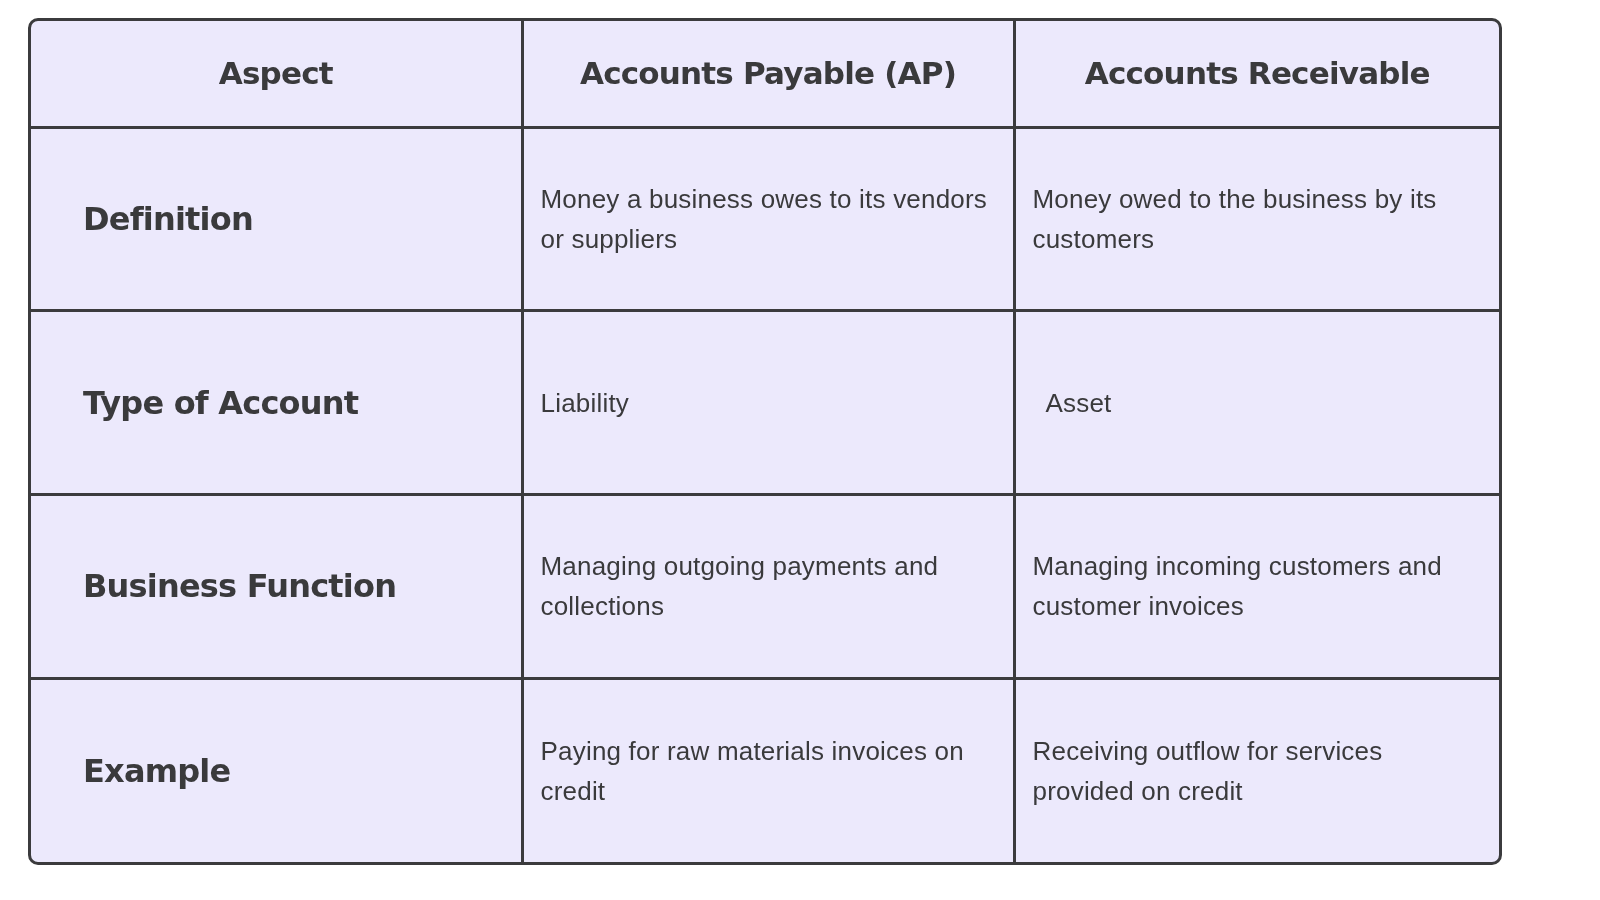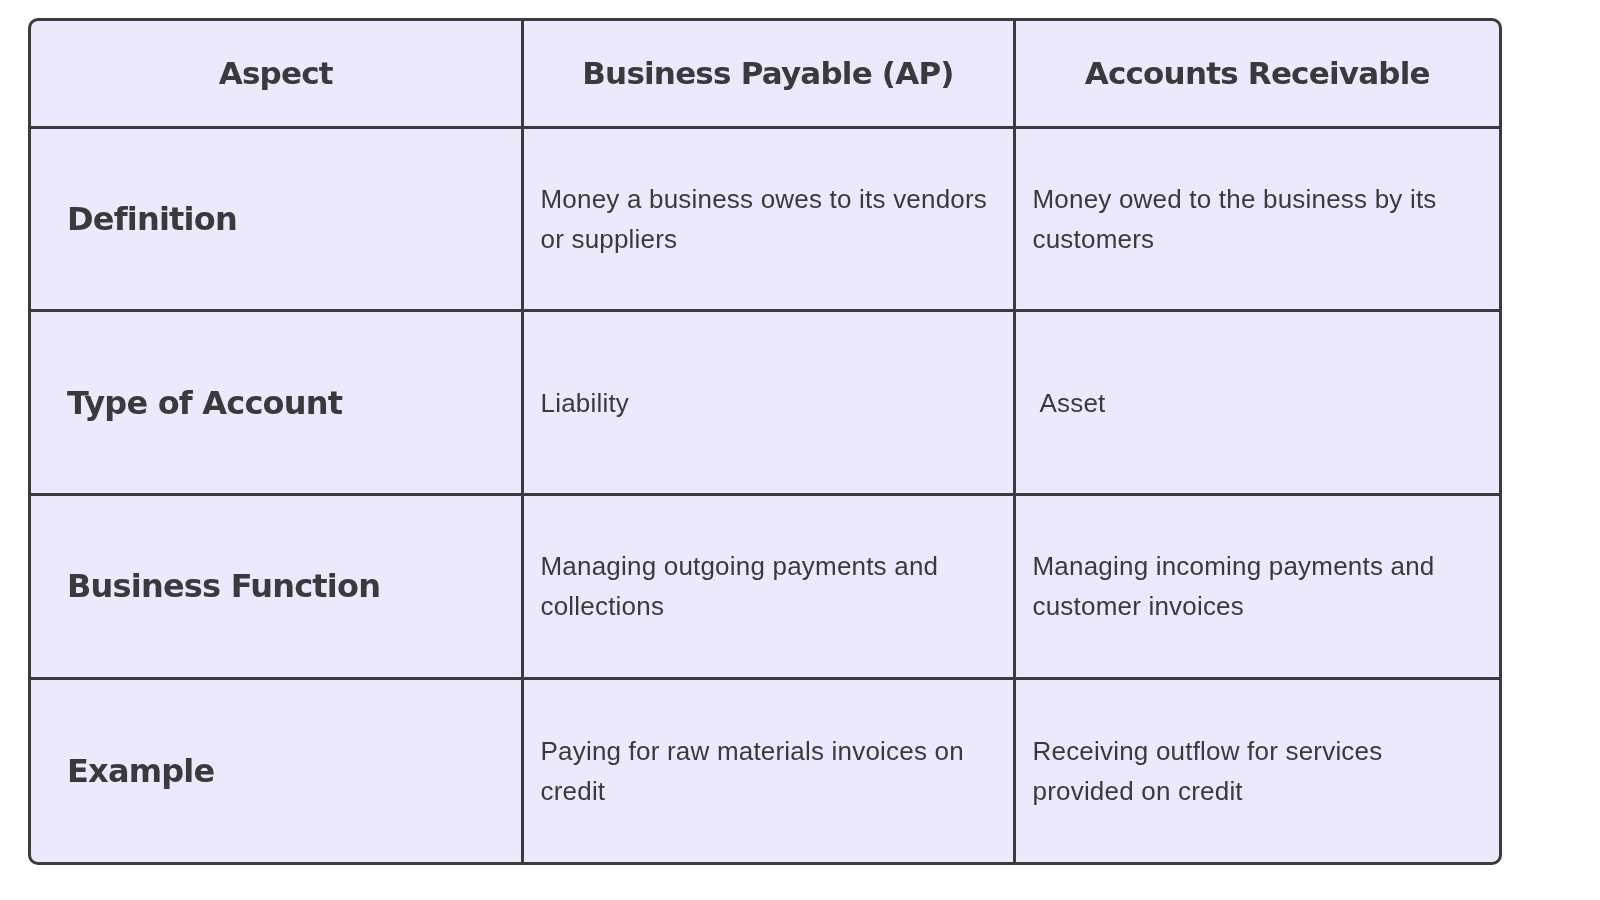--- a/index.html
+++ b/index.html
@@ -56,56 +56,56 @@
       font-size: 26px;
       line-height: 40px;
       padding: 0 12px 0 17px;
       letter-spacing: 0.2px;
     }
     td.aspect {
       font-family: "DejaVu Sans", sans-serif;
       font-weight: bold;
       font-size: 32px;
       letter-spacing: -0.8px;
-      padding-left: 36px;
+      padding-left: 52px;
     }
-    td.indent { padding-left: 24px; margin-left: 16px; }
+    td.indent { padding-left: 30px; margin-left: 16px; }
   </style>
 </head>
 <body>
 
 <div class="table-wrap">
   <table>
     <colgroup>
       <col class="c1">
         <col class="c2">
         <col class="c3">
     </colgroup>
     <thead>
       <tr>
         <th>Aspect</th>
-        <th>Business Payable (AP)</th>
+        <th>Accounts Payable (AP)</th>
         <th>Accounts Receivable</th>
       </tr>
     </thead>
     <tbody>
       <tr>
         <td class="aspect">Definition</td>
         <td>Money a business owes to its vendors or suppliers</td>
         <td>Money owed to the business by its customers</td>
       </tr>
       <tr>
         <td class="aspect">Type of Account</td>
         <td>Liability</td>
         <td class="indent">Asset</td>
       </tr>
       <tr>
         <td class="aspect">Business Function</td>
         <td>Managing outgoing payments and collections</td>
-        <td>Managing incoming payments and customer invoices</td>
+        <td>Managing incoming customers and customer invoices</td>
       </tr>
       <tr>
         <td class="aspect">Example</td>
         <td>Paying for raw materials invoices on credit</td>
         <td>Receiving outflow for services provided on credit</td>
       </tr>
     </tbody>
   </table>
 </div>
 

